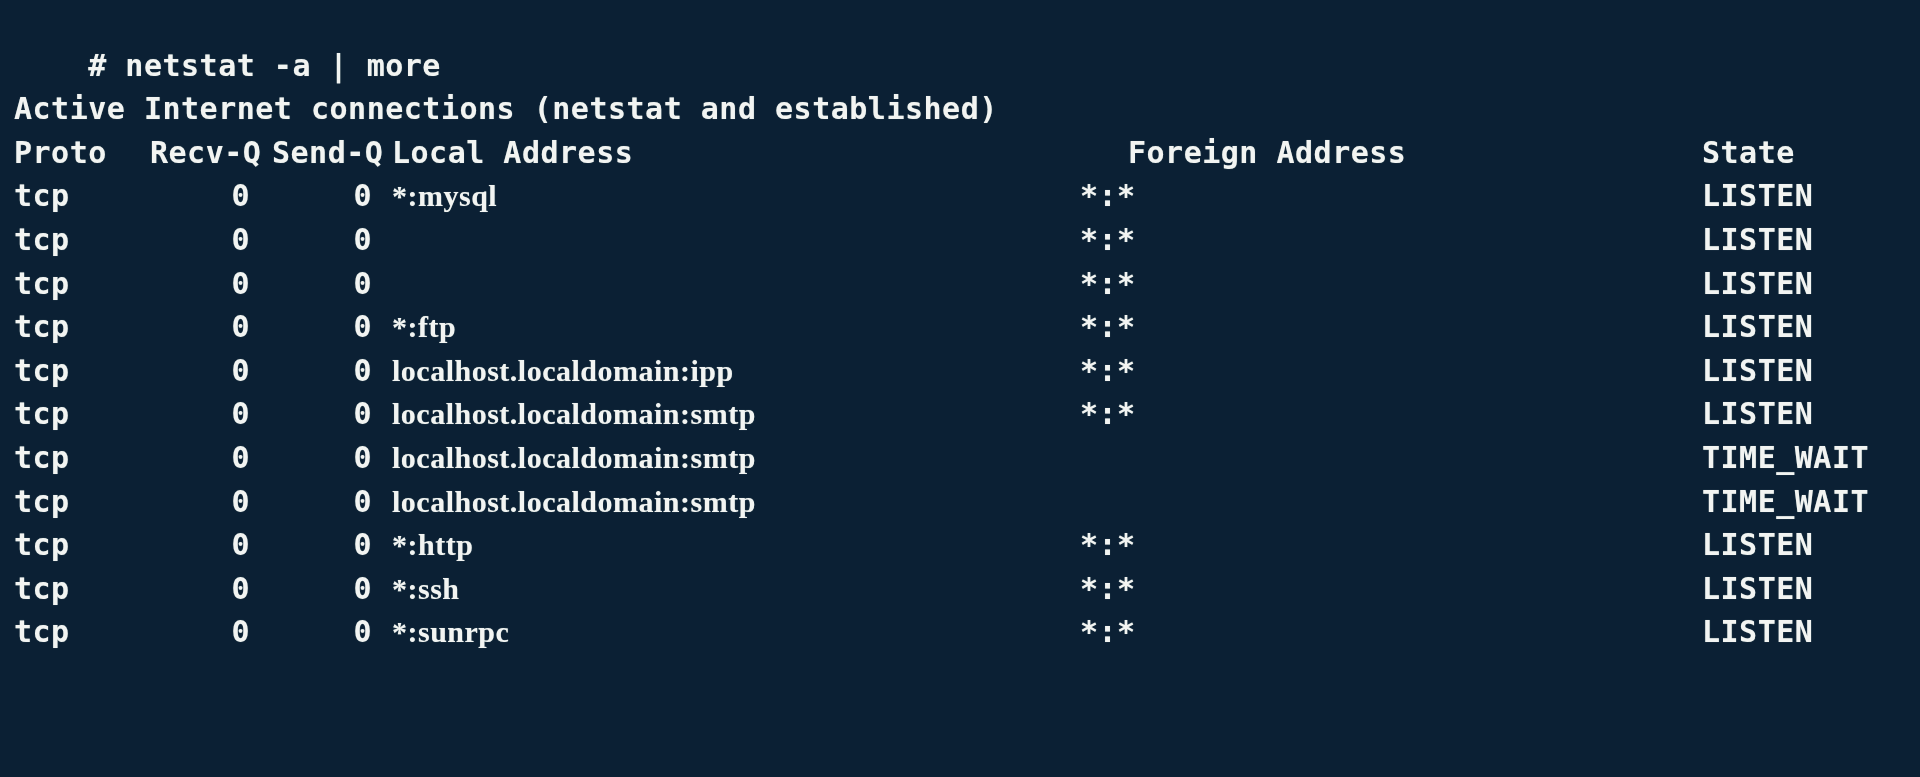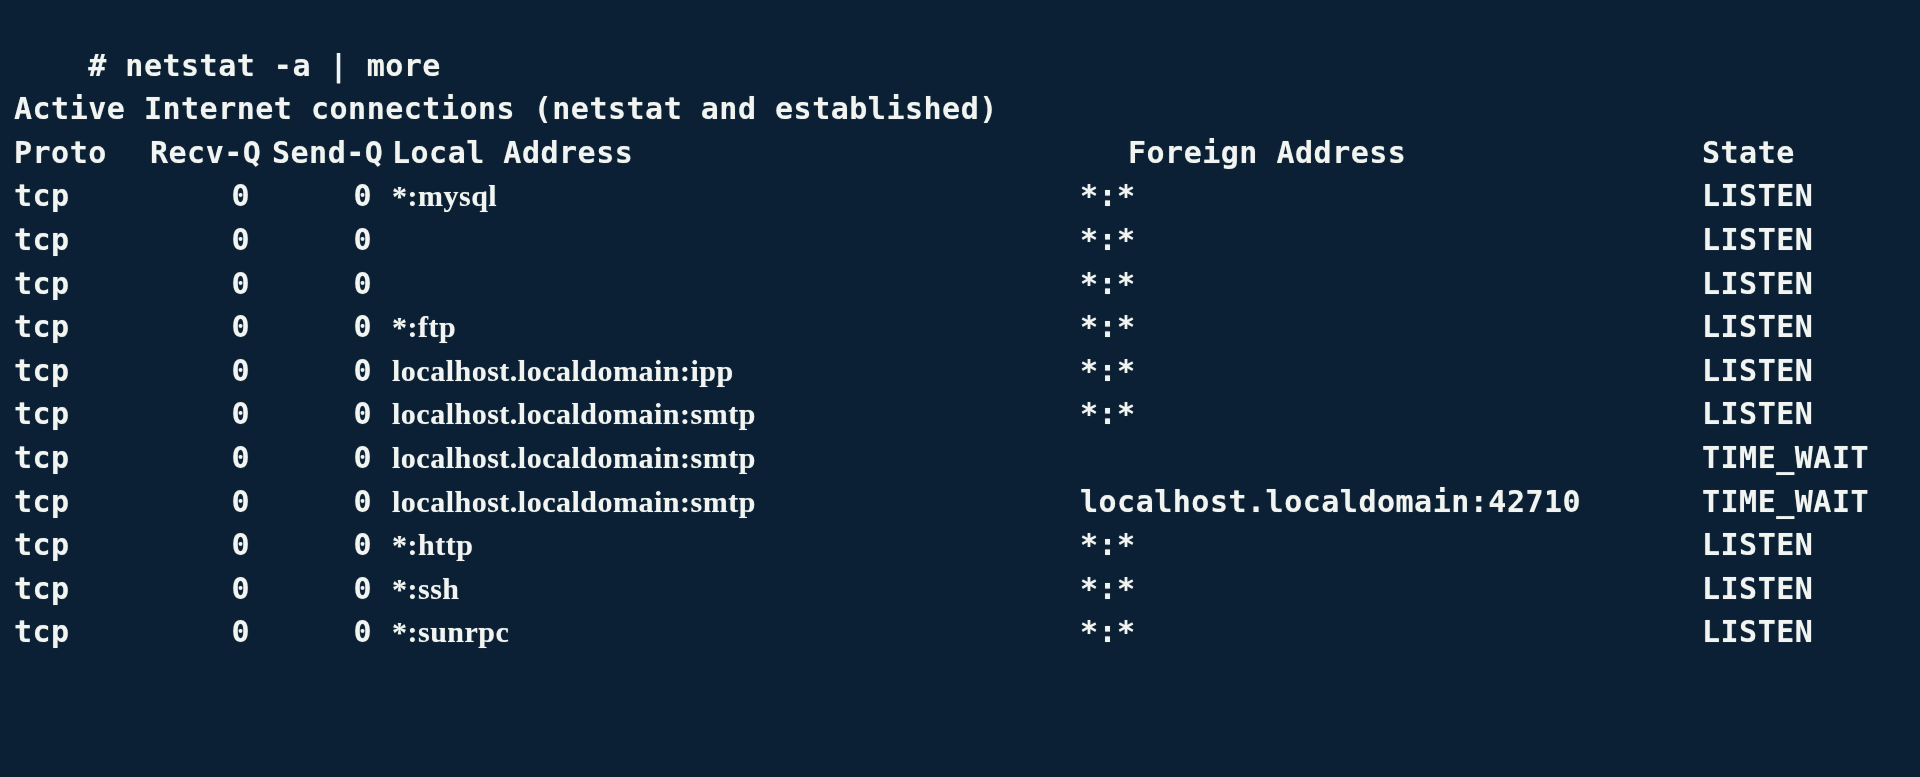--- a/index.html
+++ b/index.html
@@ -81,19 +81,19 @@
   </div>
 
   <div id="rows-container">
       <div class="line row"><span class="col c-proto">tcp</span><span class="col c-recvq">0</span><span class="col c-sendq">0</span><span class="col c-local">*:mysql</span><span class="col c-foreign">*:*</span><span class="col c-state">LISTEN</span></div>
       <div class="line row"><span class="col c-proto">tcp</span><span class="col c-recvq">0</span><span class="col c-sendq">0</span><span class="col c-foreign">*:*</span><span class="col c-state">LISTEN</span></div>
       <div class="line row"><span class="col c-proto">tcp</span><span class="col c-recvq">0</span><span class="col c-sendq">0</span><span class="col c-foreign">*:*</span><span class="col c-state">LISTEN</span></div>
       <div class="line row"><span class="col c-proto">tcp</span><span class="col c-recvq">0</span><span class="col c-sendq">0</span><span class="col c-local">*:ftp</span><span class="col c-foreign">*:*</span><span class="col c-state">LISTEN</span></div>
       <div class="line row"><span class="col c-proto">tcp</span><span class="col c-recvq">0</span><span class="col c-sendq">0</span><span class="col c-local">localhost.localdomain:ipp</span><span class="col c-foreign">*:*</span><span class="col c-state">LISTEN</span></div>
       <div class="line row"><span class="col c-proto">tcp</span><span class="col c-recvq">0</span><span class="col c-sendq">0</span><span class="col c-local">localhost.localdomain:smtp</span><span class="col c-foreign">*:*</span><span class="col c-state">LISTEN</span></div>
       <div class="line row"><span class="col c-proto">tcp</span><span class="col c-recvq">0</span><span class="col c-sendq">0</span><span class="col c-local">localhost.localdomain:smtp</span><span class="col c-state">TIME_WAIT</span></div>
-      <div class="line row"><span class="col c-proto">tcp</span><span class="col c-recvq">0</span><span class="col c-sendq">0</span><span class="col c-local">localhost.localdomain:smtp</span><span class="col c-foreign">localhost.localdomain:42710</span><span class="col c-state">TIME_WAIT</span></div>
+      <div class="line row"><span class="col c-proto">tcp</span><span class="col c-recvq">0</span><span class="col c-sendq">0</span><span class="col c-local">localhost.localdomain:smtp</span><span class="col c-state">TIME_WAIT</span></div>
       <div class="line row"><span class="col c-proto">tcp</span><span class="col c-recvq">0</span><span class="col c-sendq">0</span><span class="col c-local">*:http</span><span class="col c-foreign">*:*</span><span class="col c-state">LISTEN</span></div>
       <div class="line row"><span class="col c-proto">tcp</span><span class="col c-recvq">0</span><span class="col c-sendq">0</span><span class="col c-local">*:ssh</span><span class="col c-foreign">*:*</span><span class="col c-state">LISTEN</span></div>
       <div class="line row"><span class="col c-proto">tcp</span><span class="col c-recvq">0</span><span class="col c-sendq">0</span><span class="col c-local">*:sunrpc</span><span class="col c-foreign">*:*</span><span class="col c-state">LISTEN</span></div>
     </div>
 
 </div>
 
 </body></html>

